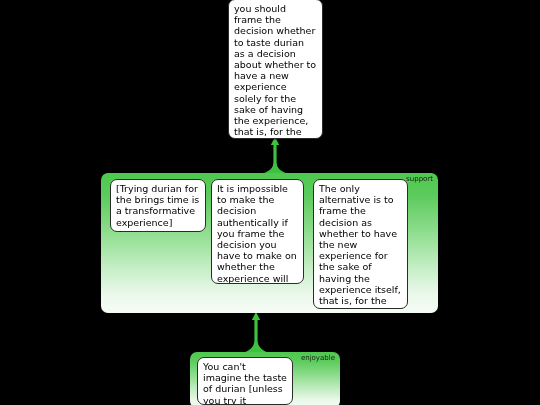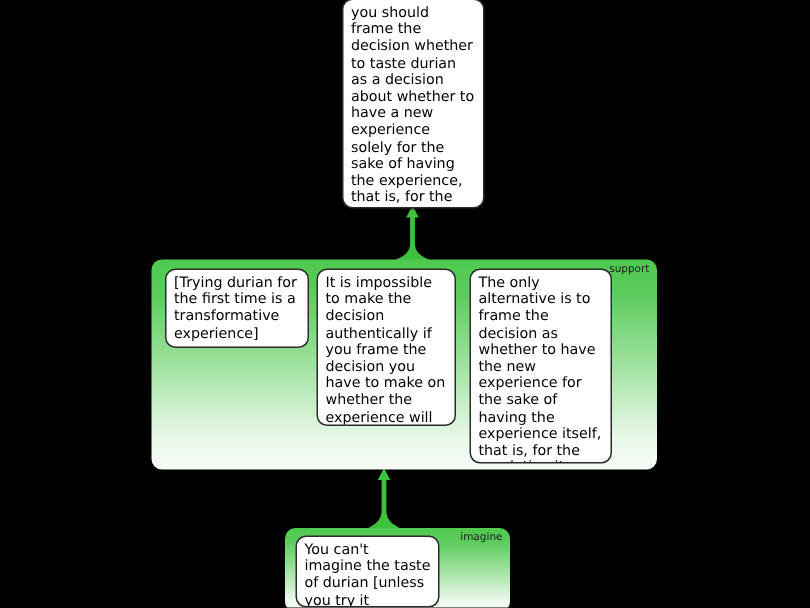--- a/index.html
+++ b/index.html
@@ -84,32 +84,32 @@
 
   <div class="claim shadowed" style="left:228px; top:-1px; width:95px; height:140px;">
     <span>you should frame the decision whether to taste durian as a decision about whether to have a new experience solely for the sake of having the experience, that is, for the revelation it brings</span>
   </div>
 
   <div class="panel" style="left:101px; top:173px; width:337px; height:140px;">
     <span class="panel-label">support</span>
   </div>
 
   <div class="claim" style="left:110px; top:179px; width:96px; height:53px;">
-    <span>[Trying durian for the first time is a transformative experience]</span>
+    <span>[Trying durian for the brings time is a transformative experience]</span>
   </div>
 
   <div class="claim" style="left:211px; top:179px; width:93px; height:105px;">
     <span>It is impossible to make the decision authentically if you frame the decision you have to make on whether the experience will be enjoyable or unpleasant.</span>
   </div>
 
   <div class="claim" style="left:313px; top:179px; width:95px; height:130px;">
     <span>The only alternative is to frame the decision as whether to have the new experience for the sake of having the experience itself, that is, for the revelation it bring. But this is a choice that you can make authentically.</span>
   </div>
 
   <div class="panel" style="left:190px; top:352px; width:150px; height:56px;">
-    <span class="panel-label">imagine</span>
+    <span class="panel-label">enjoyable</span>
   </div>
 
   <div class="claim" style="left:197px; top:357px; width:96px; height:48px;">
     <span>You can't imagine the taste of durian [unless you try it yourself]</span>
   </div>
 
 </div>
 
 </body></html>

